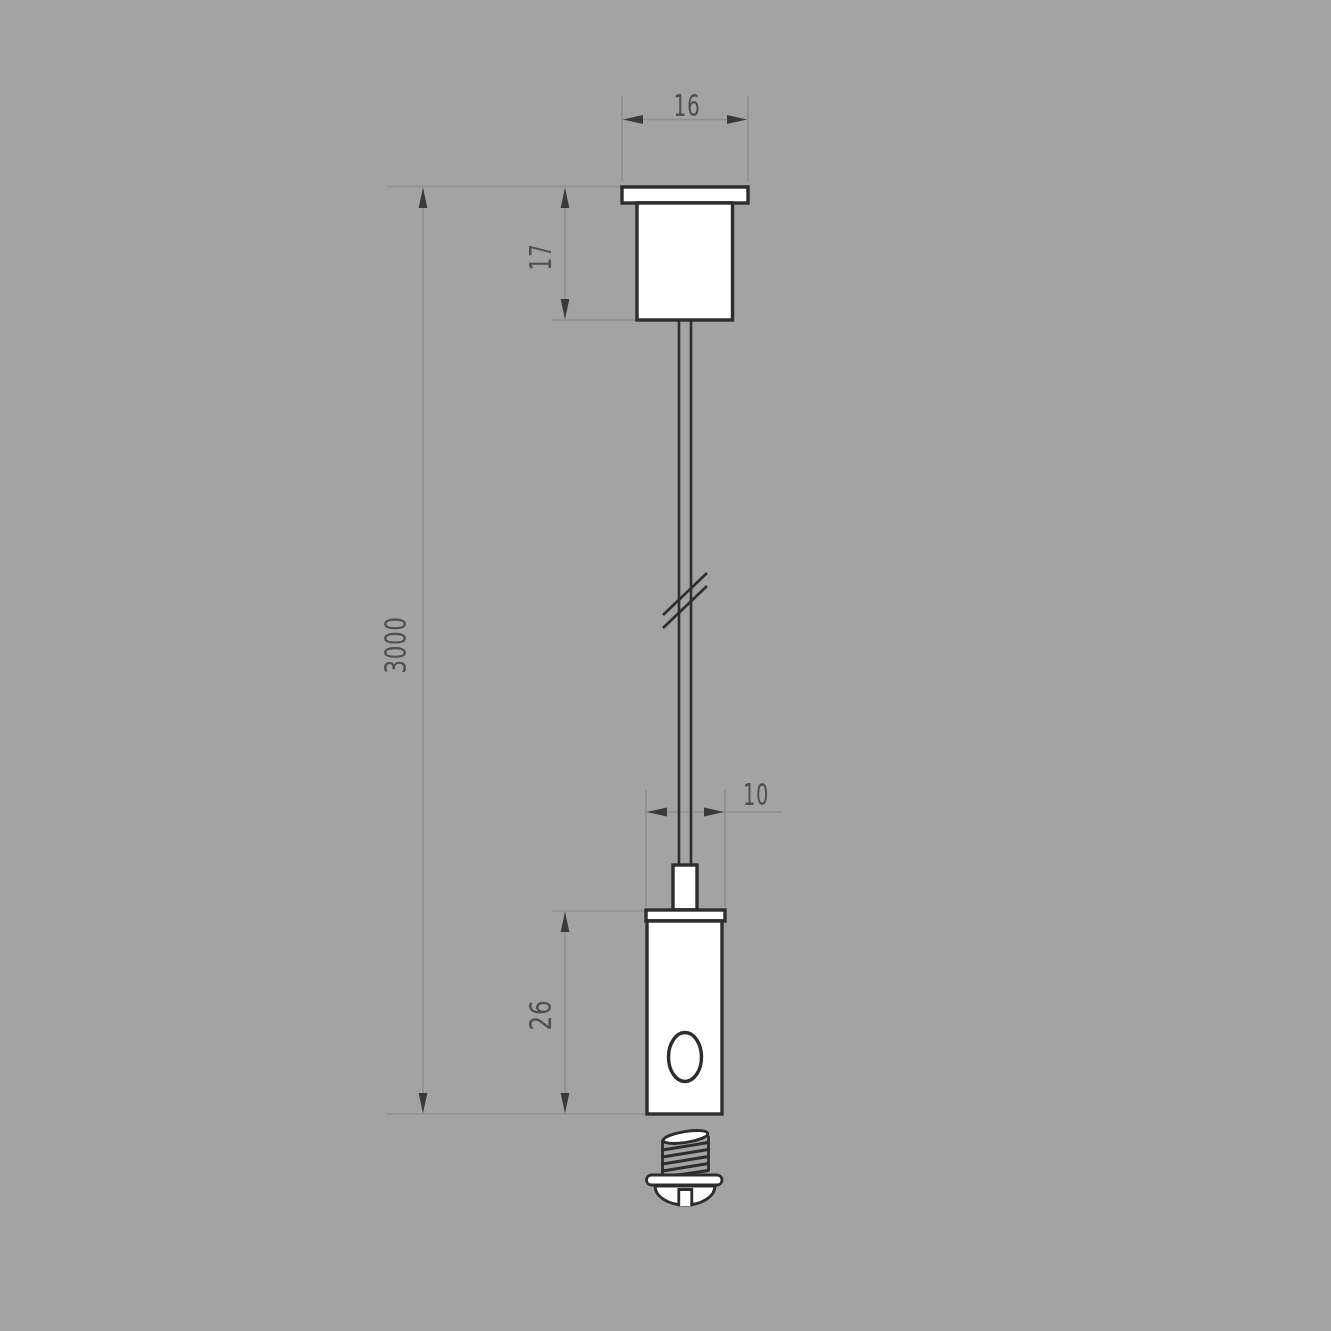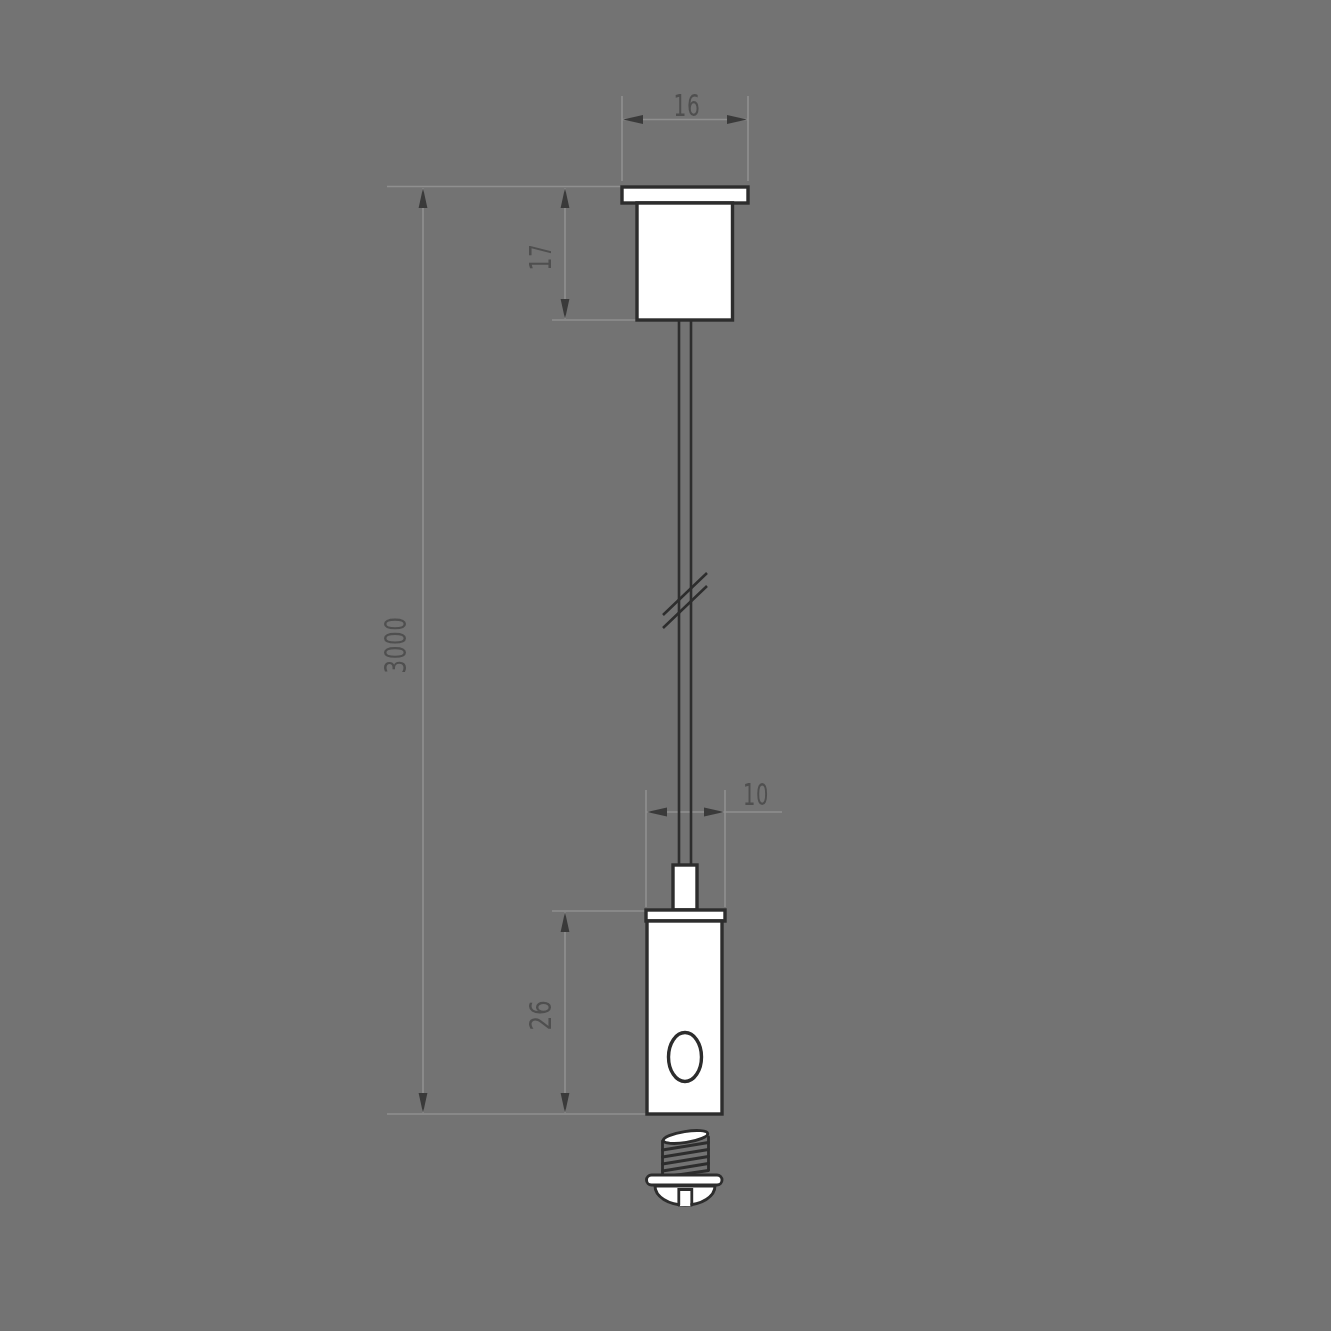--- a/index.html
+++ b/index.html
@@ -4,21 +4,21 @@
 <style>
   html, body {
     margin: 0;
     padding: 0;
     background: #ffffff;
   }
   .canvas {
     position: relative;
     width: 1331px;
     height: 1331px;
-    background: #737373;
+    background: #a3a3a3;
     overflow: hidden;
   }
   svg { display: block; }
 
   
   .outline {
     fill: #ffffff;
     stroke: #2d2d2d;
     stroke-width: 3.4;
     stroke-linejoin: miter;

